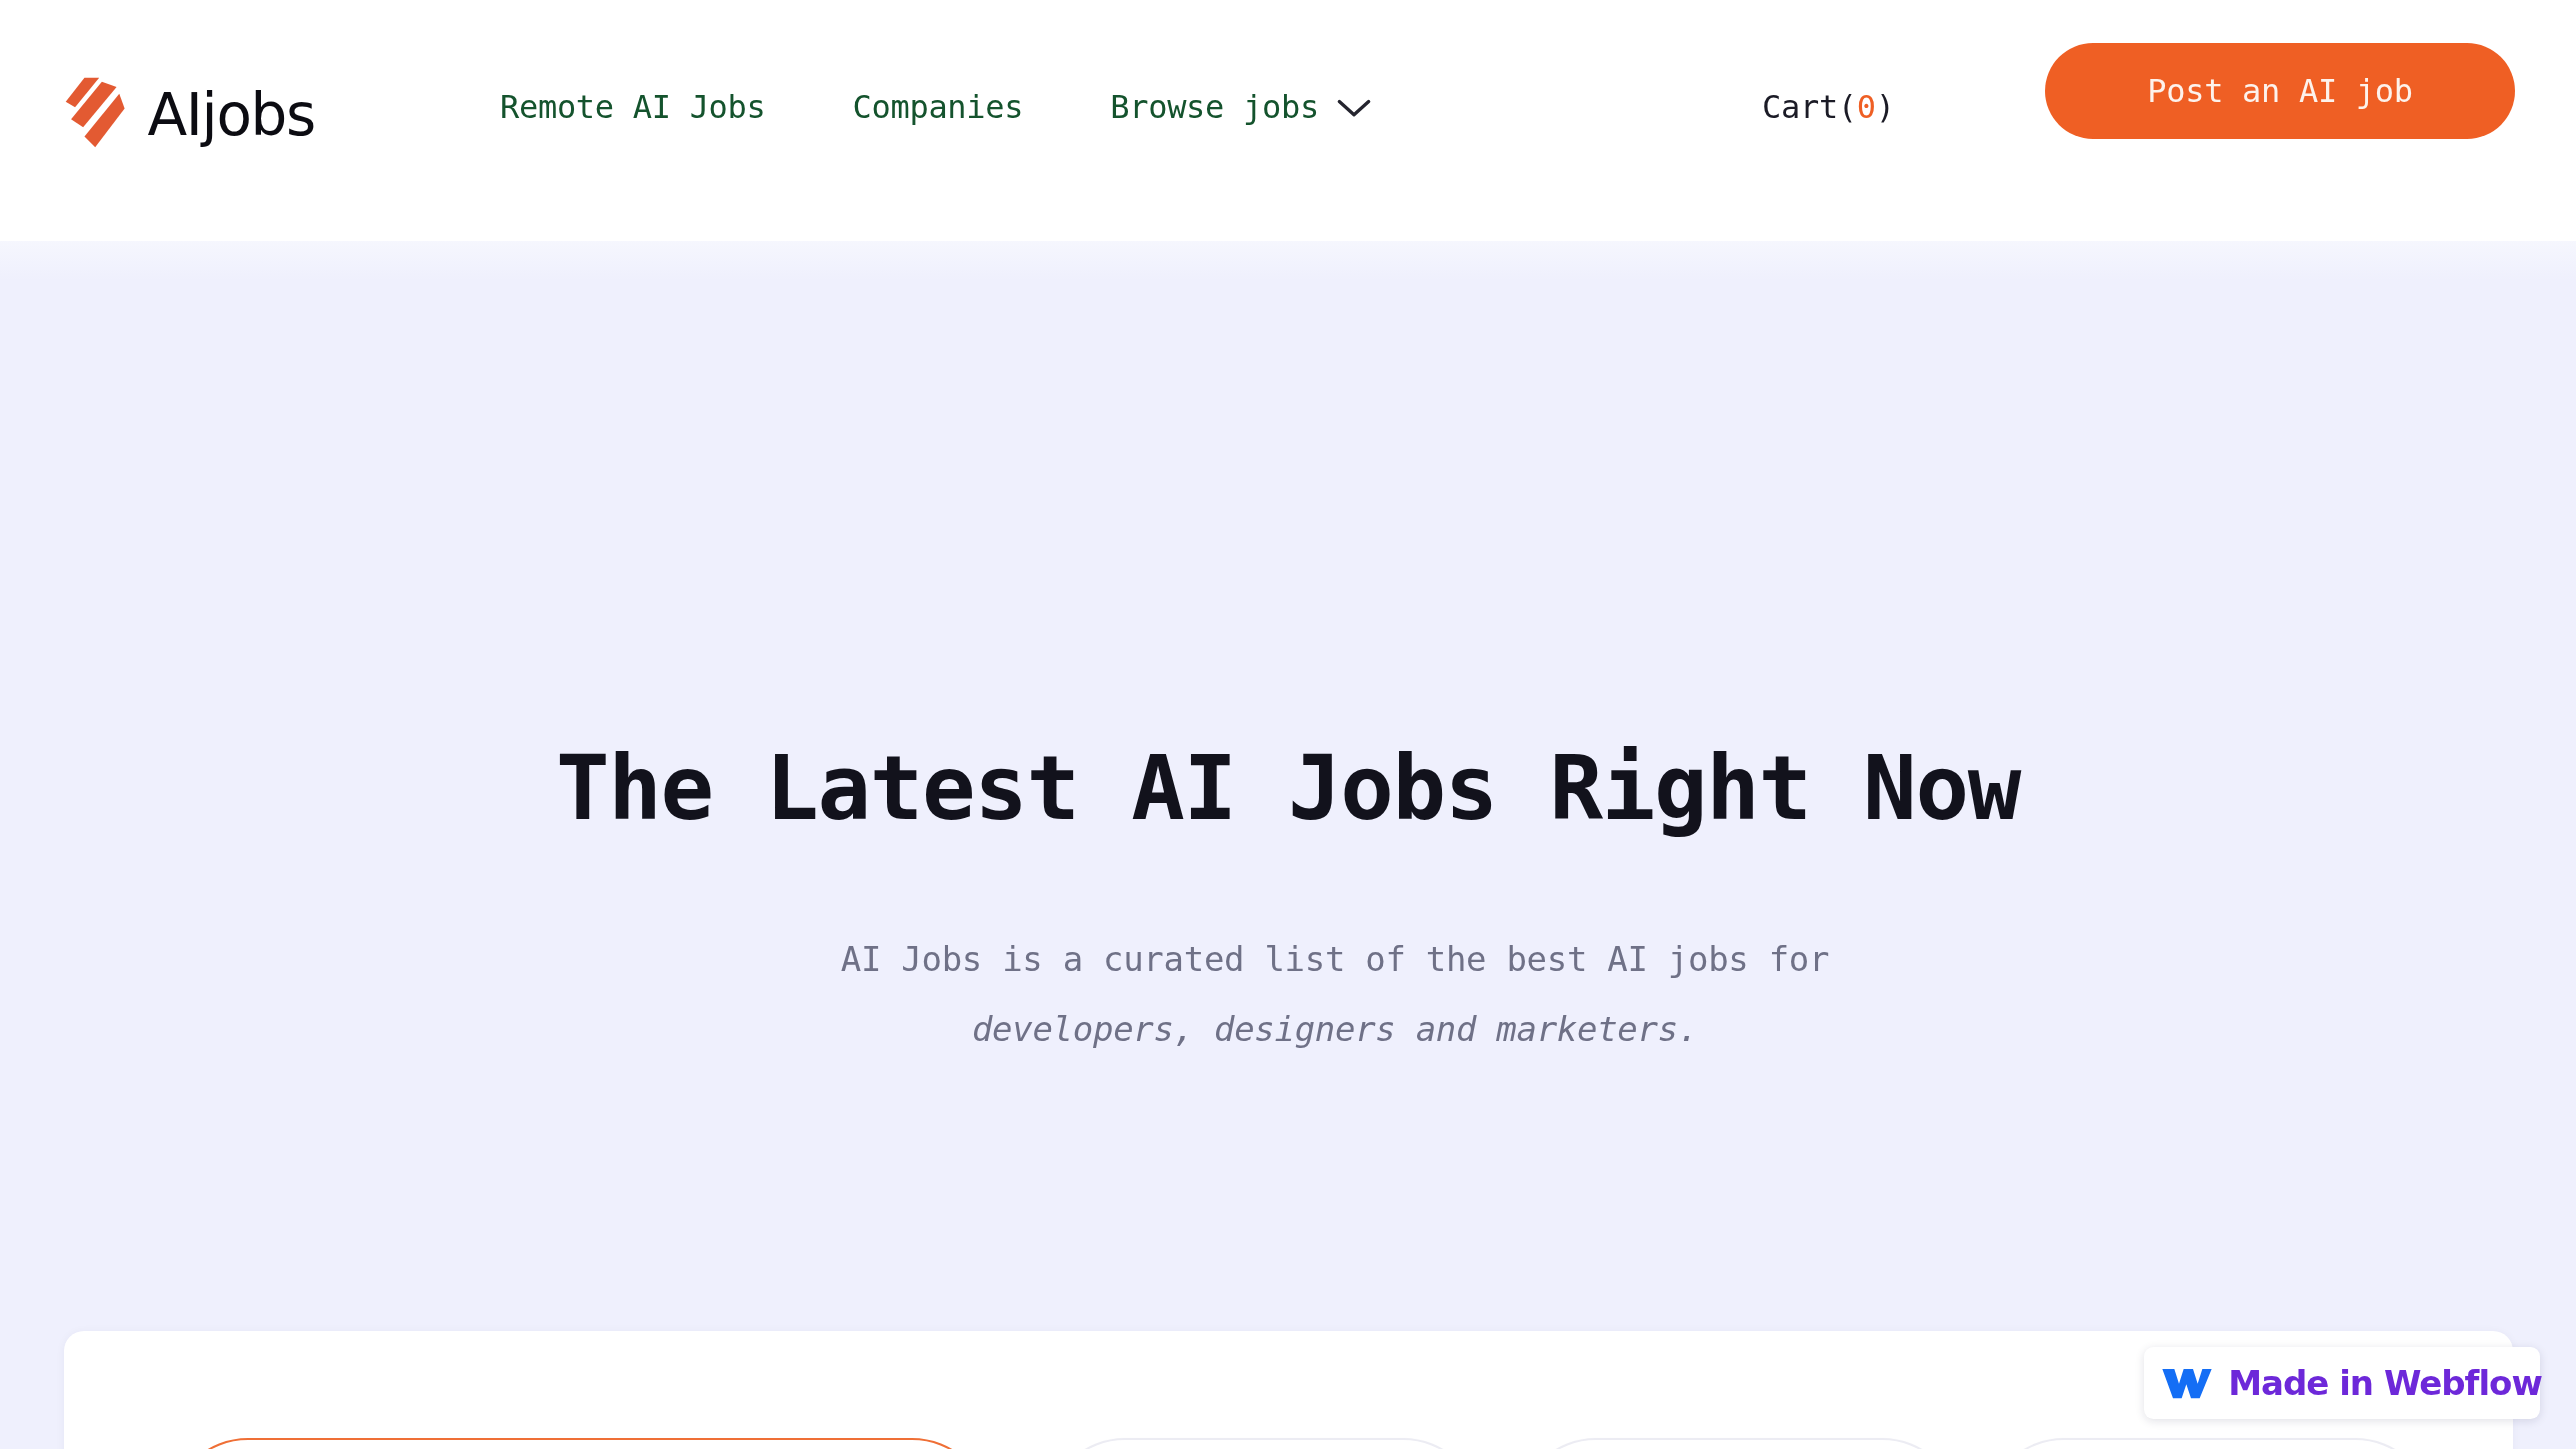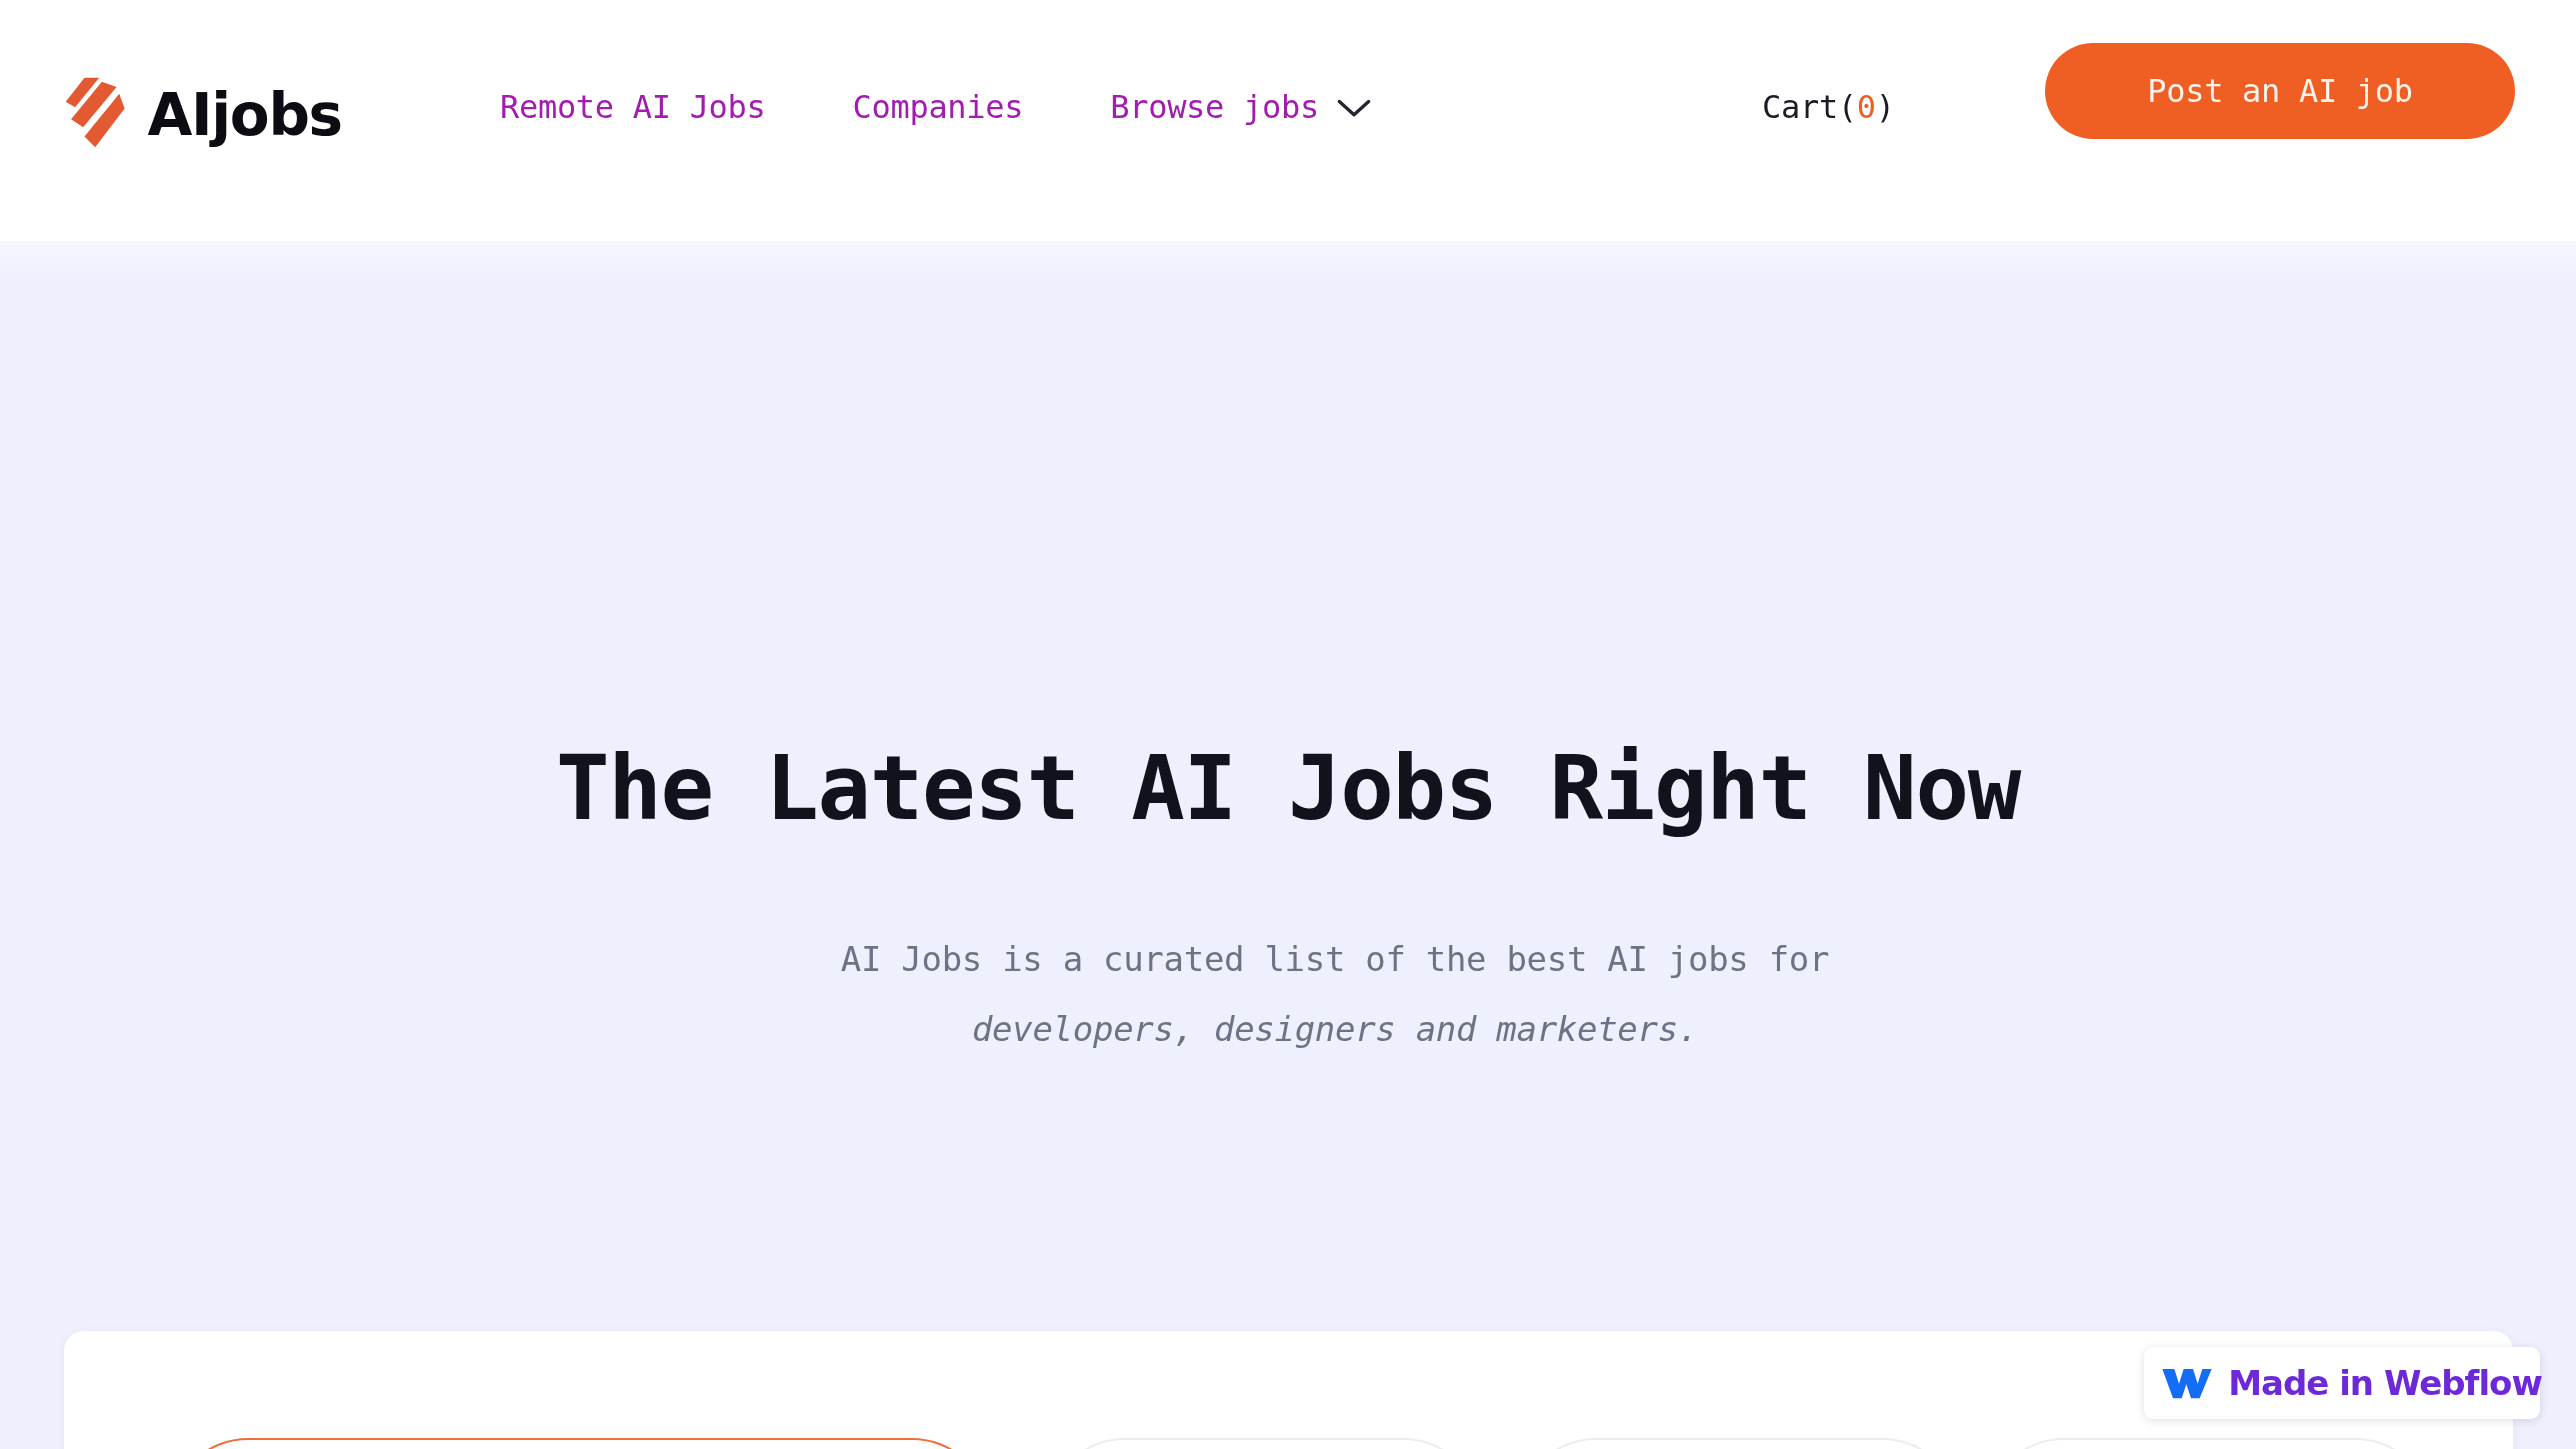--- a/index.html
+++ b/index.html
@@ -48,41 +48,41 @@
 
   .brand-mark {
     width: 71px;
     height: 79px;
     flex: none;
     display: block;
   }
 
   .brand-name {
     font-family: "DejaVu Sans", sans-serif;
-    font-weight: bold;
+    font-weight: normal;
     font-size: 58px;
     letter-spacing: -1.3px;
     color: #0c0c12;
     line-height: 1;
     white-space: nowrap;
   }
 
   .nav {
     position: absolute;
     left: 500px;
     top: 91px;
     display: flex;
     align-items: center;
     gap: 0;
   }
 
   .nav-link {
     font-family: "DejaVu Sans Mono", monospace;
     font-size: 32px;
-    color: #a21caf;
+    color: #14532d;
     white-space: nowrap;
     cursor: pointer;
     line-height: 1;
     letter-spacing: -0.3px;
     text-align: center;
   }
 
   .nav-gap-1 { width: 87px; }
   .nav-gap-2 { width: 87px; }
 

